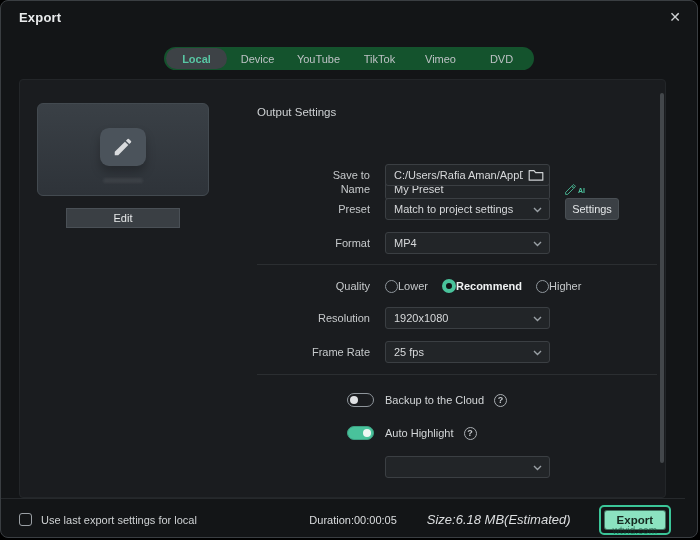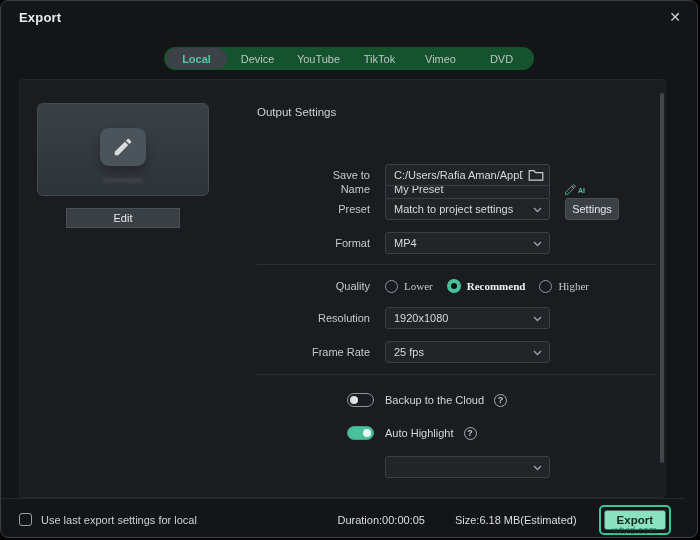--- a/index.html
+++ b/index.html
@@ -32,21 +32,21 @@
   .field .val{font-size:11px;color:#d7d9db;white-space:nowrap;overflow:hidden;flex:1;}
   .chev{position:absolute;right:7px;top:8px;}
   .folder-btn{position:absolute;right:5px;top:3px;width:16px;height:14px;}
   .ai-btn{margin-left:14px;display:flex;align-items:flex-end;color:#4cc49e;}
   .ai-sub{font-size:7px;font-weight:700;margin-left:1px;margin-bottom:2px;color:#4cc49e;}
   .settings-btn{margin-left:15px;width:54px;height:22px;background:#3b4045;border:1px solid #494f54;border-radius:3px;color:#e4e6e8;font-size:11px;display:flex;align-items:center;justify-content:center;box-sizing:border-box;flex:none;}
   .divider{position:absolute;left:237px;width:400px;height:1px;background:#2b2e31;}
 
   
   .radio-group{margin-left:15px;display:flex;align-items:center;gap:14px;}
-  .radio-opt{display:flex;align-items:center;gap:6px;font-family:Liberation Serif, serif;}
+  .radio-opt{display:flex;align-items:center;gap:0;}
   .radio{width:13px;height:13px;border-radius:50%;border:1.5px solid #8f969c;box-sizing:border-box;background:transparent;flex:none;}
   .radio.checked{border:4px solid #49c29b;background:#101315;width:14px;height:14px;}
   .radio-text{font-size:11px;color:#c6c9cb;}
   .radio-opt.sel .radio-text{color:#f0f2f3;font-weight:700;}
 
   
   .toggle-row{position:absolute;left:327px;display:flex;align-items:center;height:16px;}
   .toggle{position:relative;width:27px;height:14px;border-radius:8px;border:1.5px solid #8f969c;box-sizing:border-box;background:transparent;flex:none;}
   .toggle .knob{position:absolute;left:2px;top:1.5px;width:8px;height:8px;border-radius:50%;background:#dfe1e3;}
   .toggle.on{background:#49c29b;border-color:#3da183;}
@@ -55,21 +55,21 @@
   .help{margin-left:10px;width:13px;height:13px;border-radius:50%;border:1.2px solid #a9aeb2;color:#c4c8cb;font-size:9px;font-weight:700;display:flex;align-items:center;justify-content:center;box-sizing:border-box;}
 
   
   .scrollbar{position:absolute;left:640px;top:13px;width:4px;height:370px;background:#43474b;border-radius:2px;}
 
   
   .footer{position:absolute;left:0;top:497px;width:684px;height:42px;border-top:1px solid #26292c;display:flex;align-items:center;box-sizing:border-box;padding:0 14px 0 18px;}
   .checkbox{width:13px;height:13px;border:1.5px solid #9ba0a5;border-radius:3px;box-sizing:border-box;flex:none;}
   .cb-label{margin-left:9px;font-size:11px;color:#cfd2d4;}
   .meta-duration{margin-left:auto;font-size:11px;color:#dcdee0;}
-  .meta-size{margin-left:30px;margin-right:22px;font-size:11px;color:#dcdee0;}
+  .meta-size{margin-left:30px;margin-right:28px;font-size:13px;color:#dcdee0;font-style:italic;}
   .export-wrap{position:relative;border:2px solid #3bc598;border-radius:5px;padding:3px;flex:none;}
   .export-btn{background:#8be2c0;border:1px solid rgba(10,30,22,.55);border-radius:3px;color:#15281f;font-size:11.5px;font-weight:700;padding:3px 12px;display:flex;align-items:center;justify-content:center;}
   .watermark{position:absolute;bottom:-3px;left:50%;transform:translateX(-50%);font-size:10px;color:#123f31;opacity:.6;white-space:nowrap;pointer-events:none;}
 
   svg{display:block;}
 </style>
 </head>
 <body>
 
 <div class="dialog">

